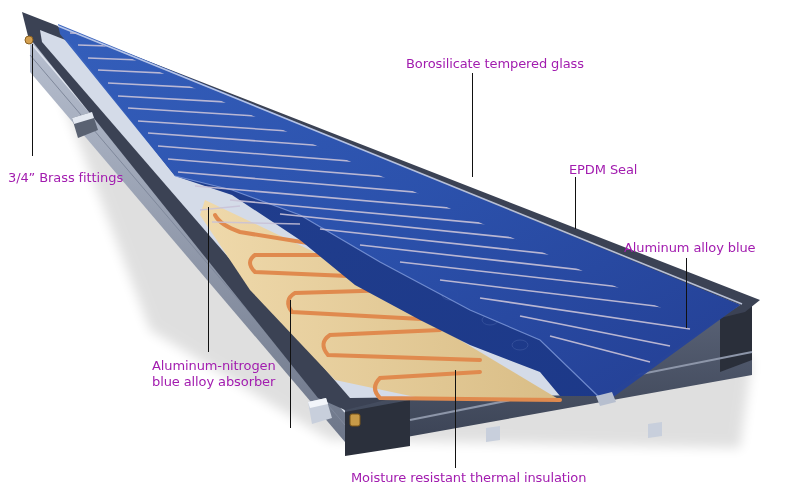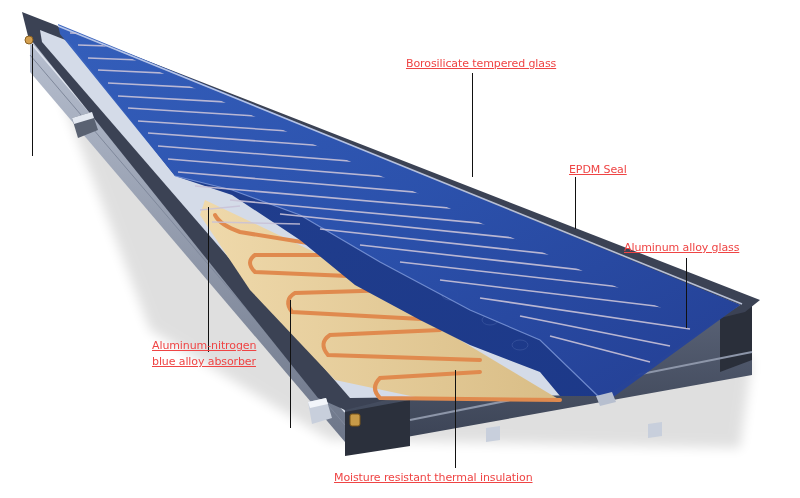--- a/index.html
+++ b/index.html
@@ -1,21 +1,21 @@
 <!DOCTYPE html>
 <html><head>
 <meta charset="utf-8">
 <style>
   html, body { margin: 0; padding: 0; background: #ffffff; }
   body { width: 800px; height: 498px; position: relative; overflow: hidden;
          font-family: "DejaVu Sans", "Liberation Sans", sans-serif; }
   #stage { position: absolute; left: 0; top: 0; width: 800px; height: 498px; }
   svg.panel { position: absolute; left: 0; top: 0; }
-  .label { position: absolute; font-size: 11px; line-height: 16px; color: #ef4444;
-           white-space: nowrap; letter-spacing: -0.1px; text-decoration: underline; }
+  .label { position: absolute; font-size: 13px; line-height: 16px; color: #a21caf;
+           white-space: nowrap; letter-spacing: -0.1px; }
   .leader { position: absolute; width: 1.3px; background: #111; }
 </style>
 </head>
 <body>
 
 <div id="stage">
 
   <svg class="panel" width="800" height="498" viewBox="0 0 800 498">
     <defs>
       <linearGradient id="glassGrad" x1="0" y1="0" x2="1" y2="1">
@@ -142,22 +142,23 @@
   </svg>
 
   <div class="leader" style="left:32px; top:44px; height:112px;"></div>
   <div class="leader" style="left:472px; top:73px; height:104px;"></div>
   <div class="leader" style="left:575px; top:177px; height:52px;"></div>
   <div class="leader" style="left:686px; top:258px; height:70px;"></div>
   <div class="leader" style="left:208px; top:207px; height:145px;"></div>
   <div class="leader" style="left:290px; top:300px; height:128px;"></div>
   <div class="leader" style="left:455px; top:370px; height:98px;"></div>
 
+  <div class="label" style="left:8px; top:170px;">3/4” Brass fittings</div>
   <div class="label" style="left:406px; top:56px;">Borosilicate tempered glass</div>
   <div class="label" style="left:545px; top:162px;margin-left:24px;">EPDM Seal</div>
-  <div class="label" style="left:624px; top:240px;">Aluminum alloy glass</div>
-  <div class="label" style="left:152px; top:338px;">
+  <div class="label" style="left:624px; top:240px;">Aluminum alloy blue</div>
+  <div class="label" style="left:152px; top:358px;">
     <div>Aluminum-nitrogen</div>
     <div>blue alloy absorber</div>
   </div>
-  <div class="label" style="left:334px; top:470px;">Moisture resistant thermal insulation</div>
+  <div class="label" style="left:351px; top:470px;">Moisture resistant thermal insulation</div>
 
 </div>
 
 </body></html>

